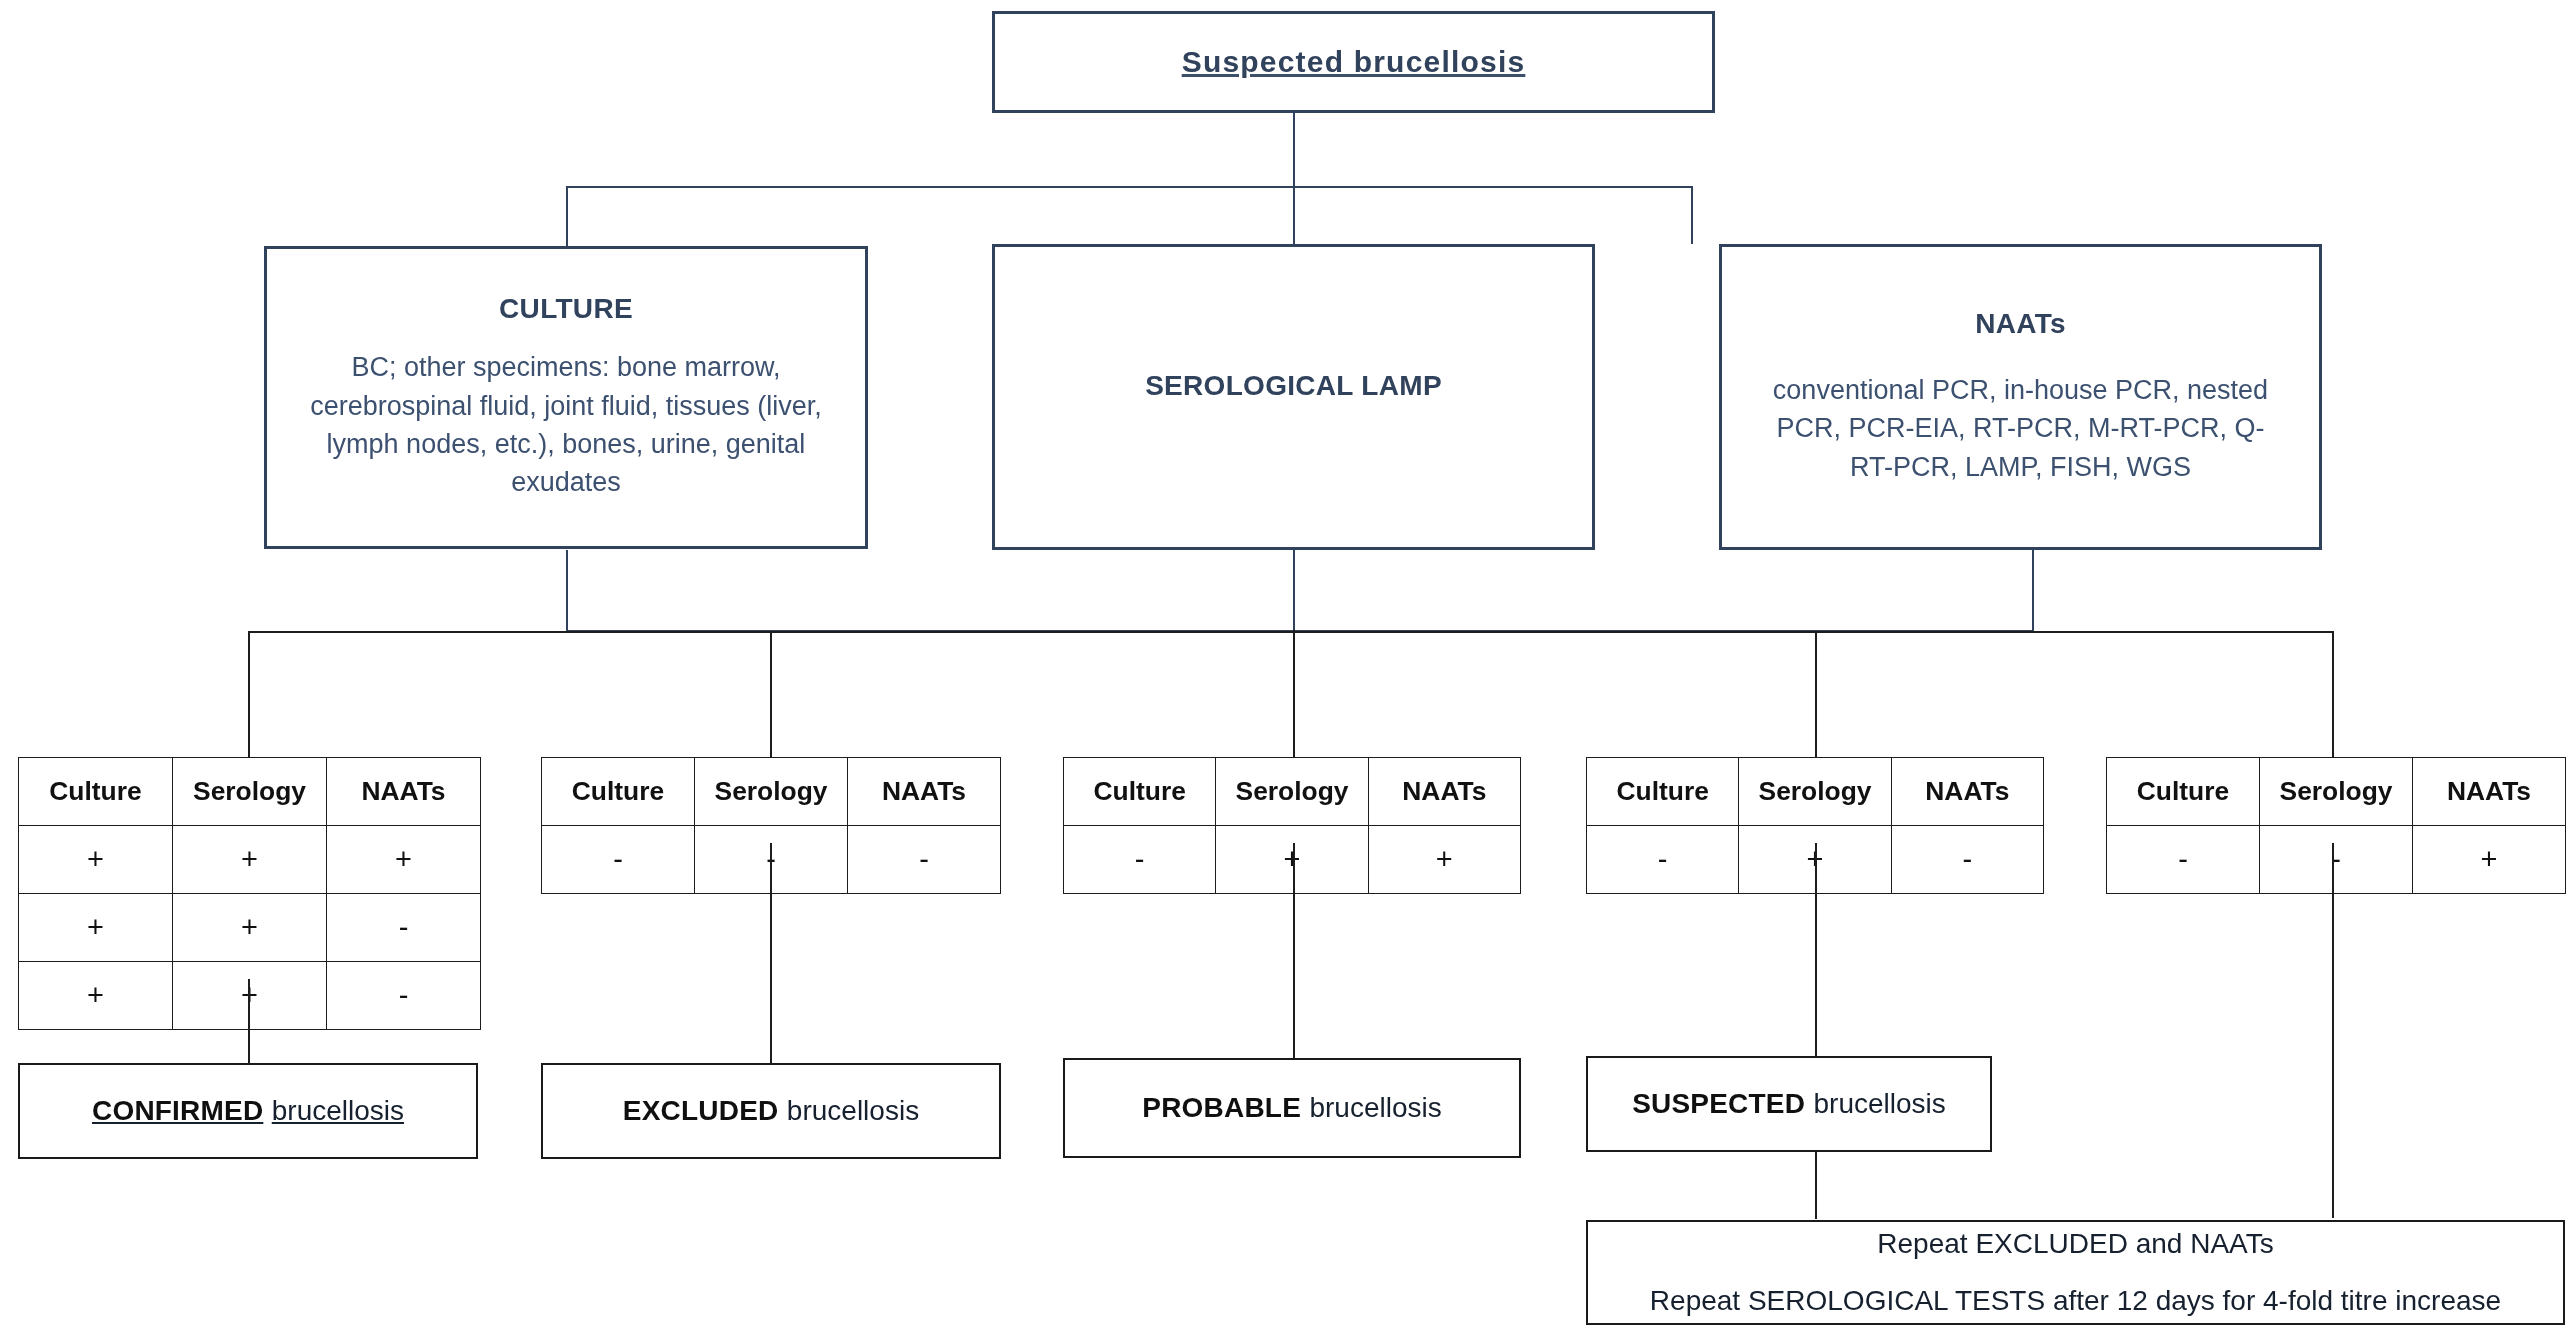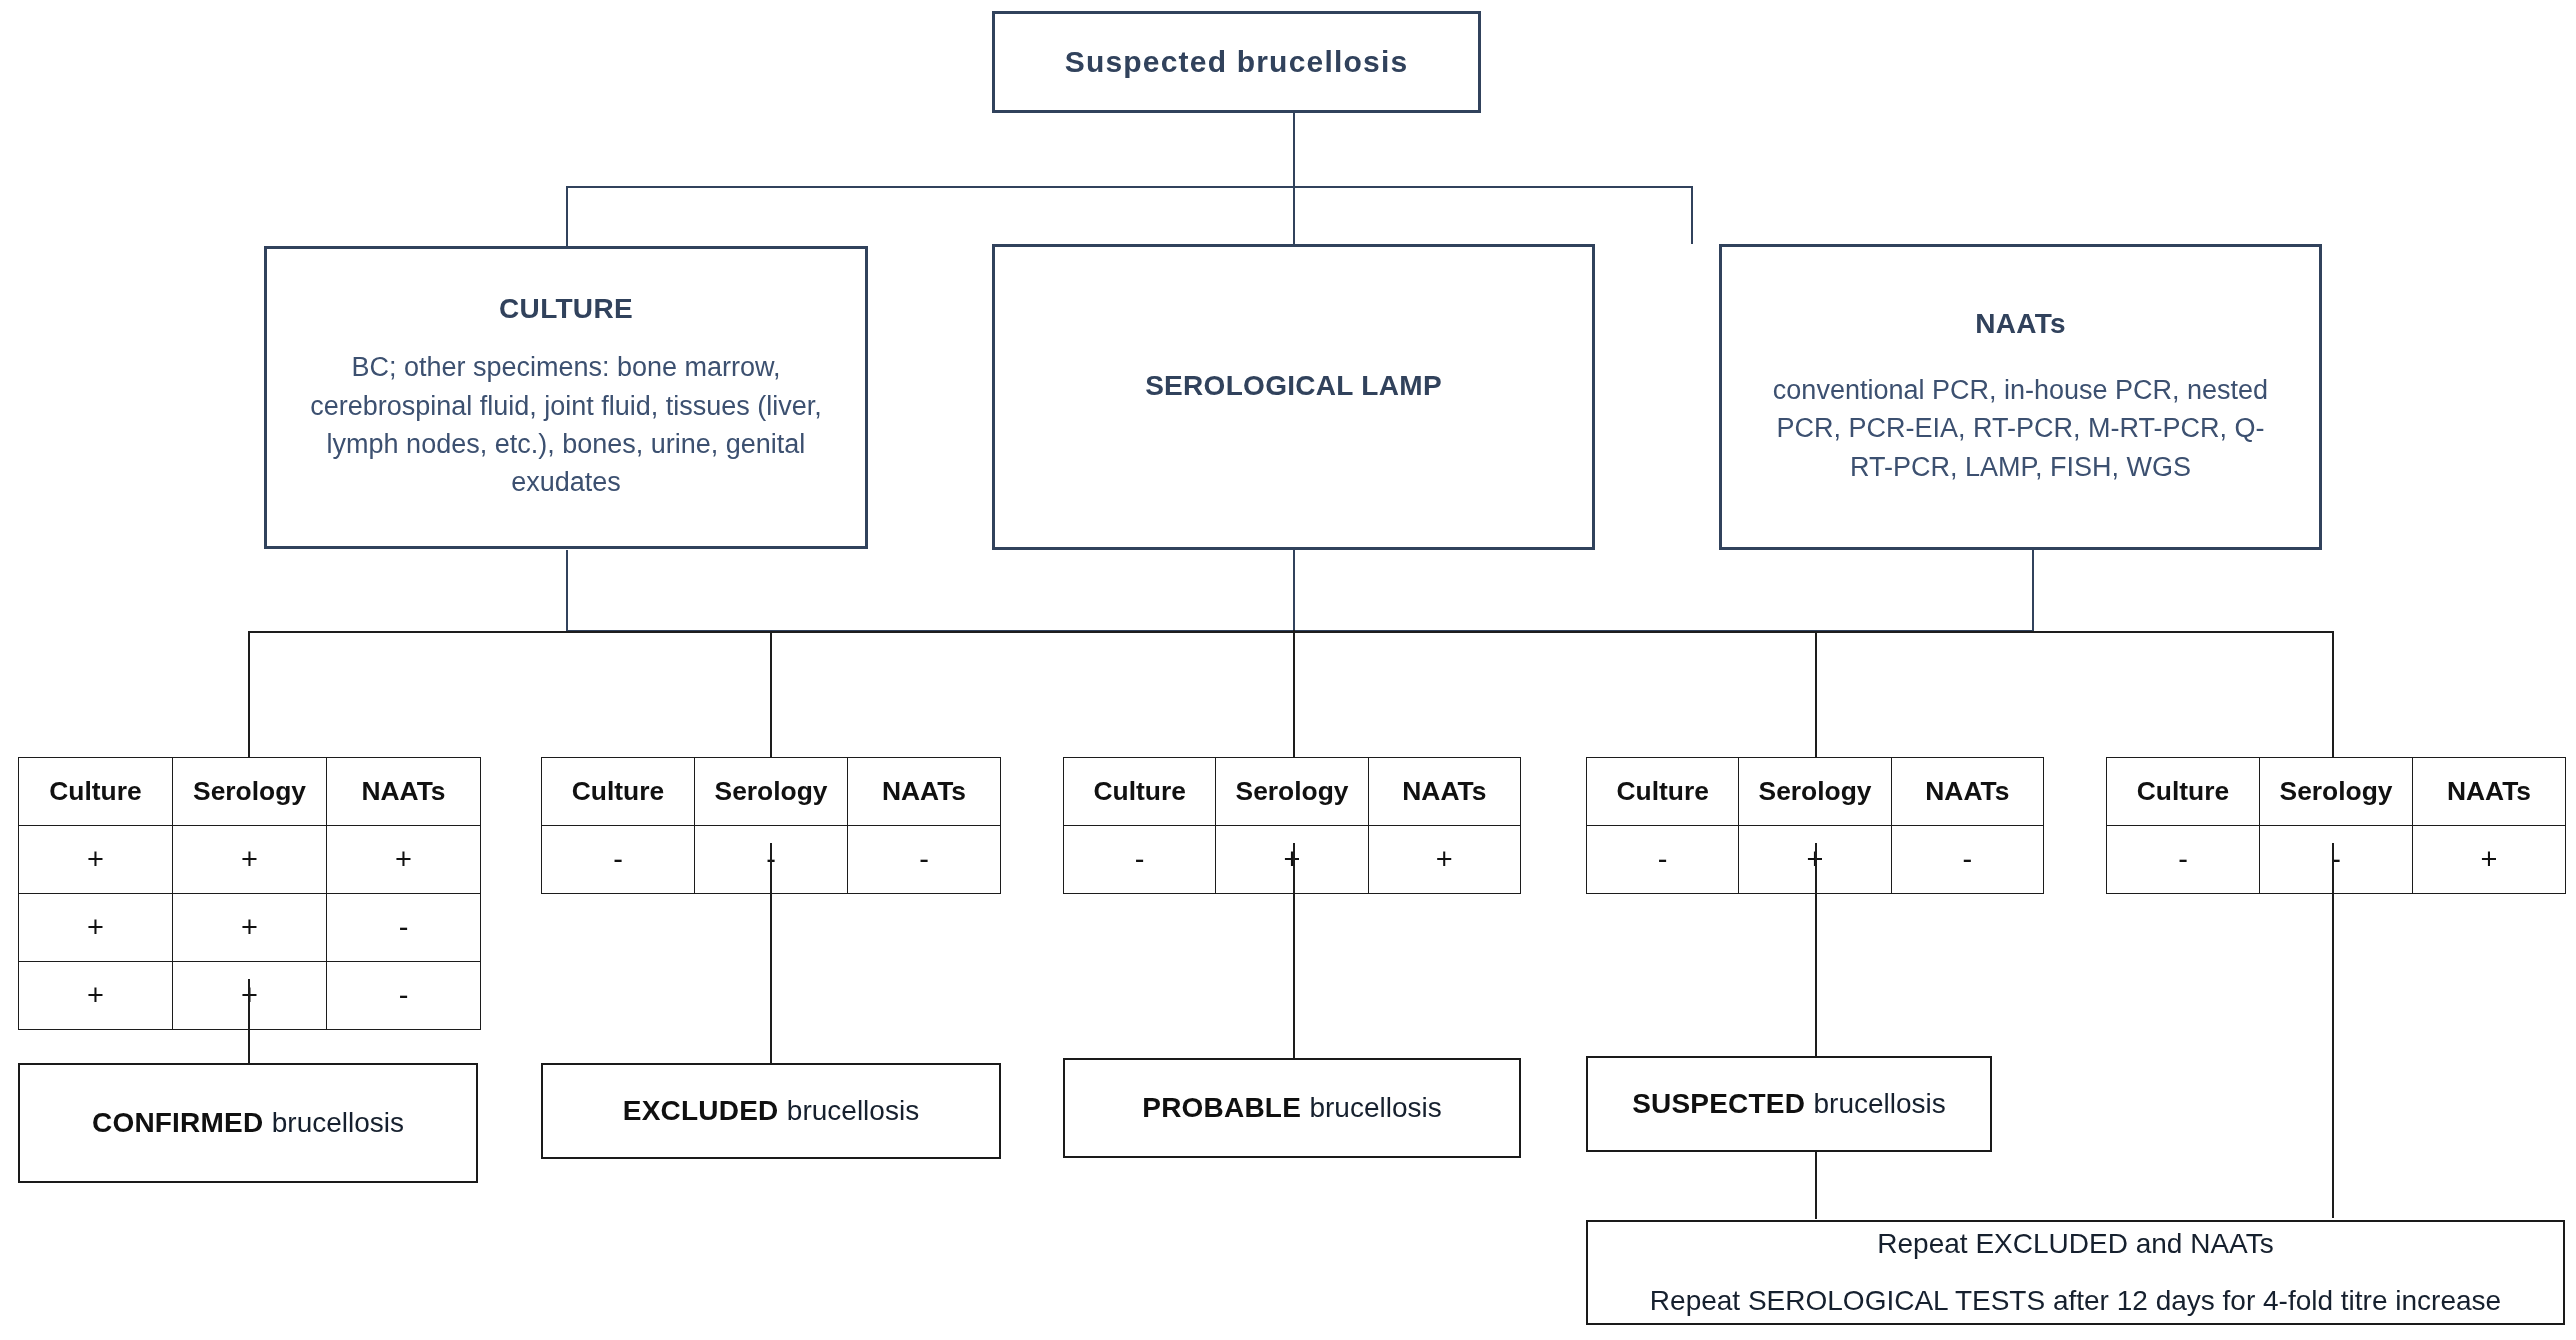--- a/index.html
+++ b/index.html
@@ -33,21 +33,21 @@
     font-weight:bold;
     color:#31425c;
     letter-spacing:0.3px;
   }
   .box-body{
     color:#3c5070;
     line-height:1.42;
   }
 
   
-  #root-box{ left:992px; top:10.8px; width:489px; height:102px; }
+  #root-box{ left:992px; top:10.8px; width:723px; height:102px;text-decoration:underline; }
   #root-box .box-title{ font-size:30px; letter-spacing:1.2px; }
 
   
   #culture-box{ left:264px; top:246px; width:604px; height:303px; }
   #serology-box{ left:992px; top:244px; width:603px; height:306px; }
   #naats-box{  left:1719px; top:244px; width:603px; height:306px; }
 
   .modality .box-title{ font-size:28px; margin-bottom:21.6px; }
   .modality .box-body{ font-size:27px; width:88%; }
 
@@ -243,21 +243,21 @@
       </tbody>
     </table>
 
   <div class="vline blk" style="left:248px;  top:979px; height:84px;"></div>
   <div class="vline blk" style="left:770px; top:843px; height:220px;"></div>
   <div class="vline blk" style="left:1293px; top:843px; height:215px;"></div>
   <div class="vline blk" style="left:1815px; top:843px; height:213px;"></div>
 
   <div class="vline blk" style="left:2332px; top:843px; height:375px;"></div>
 
-  <div class="concl" id="concl-confirmed" style="left:18px;  top:1063px; width:460px; height:120px;">
+  <div class="concl" id="concl-confirmed" style="left:18px;  top:1063px; width:460px; height:96px;text-decoration:underline;">
     <b>CONFIRMED</b>
       <span>brucellosis</span>
   </div>
 
   <div class="concl" id="concl-excluded" style="left:541px; top:1063px; width:460px; height:96px;">
     <b>EXCLUDED</b>
       <span>brucellosis</span>
   </div>
 
   <div class="concl" id="concl-probable" style="left:1063px;top:1058px; width:458px; height:100px;">

